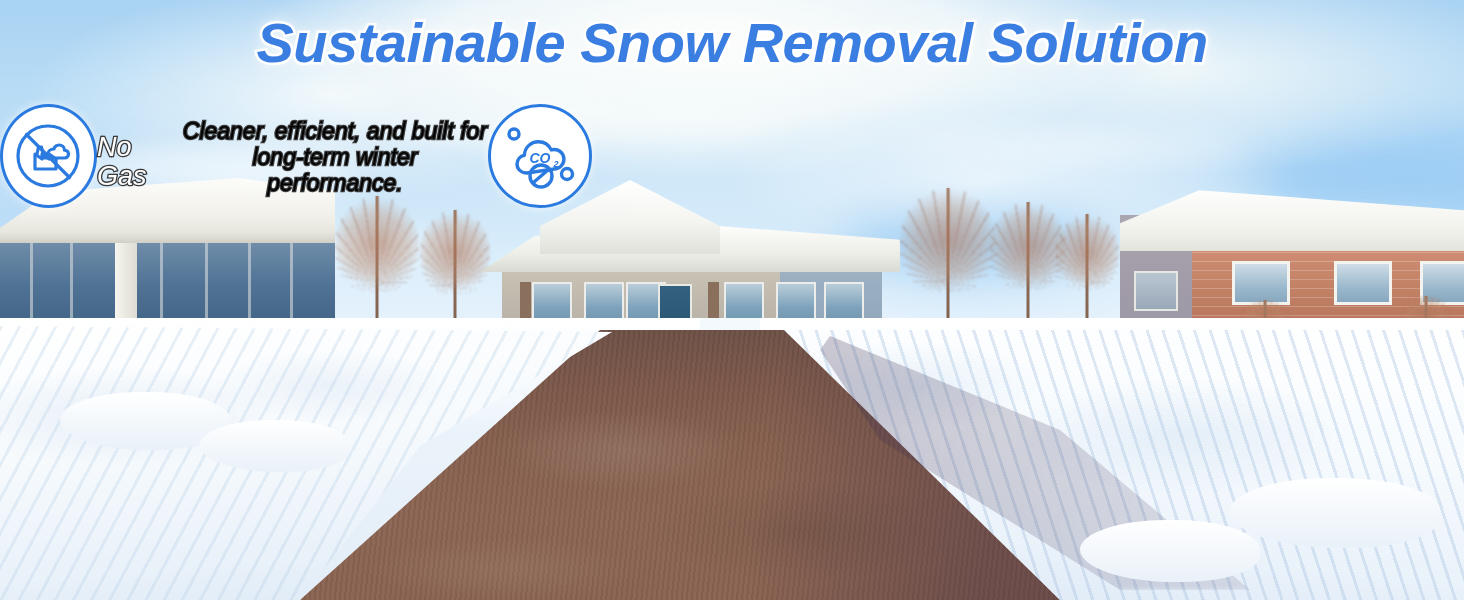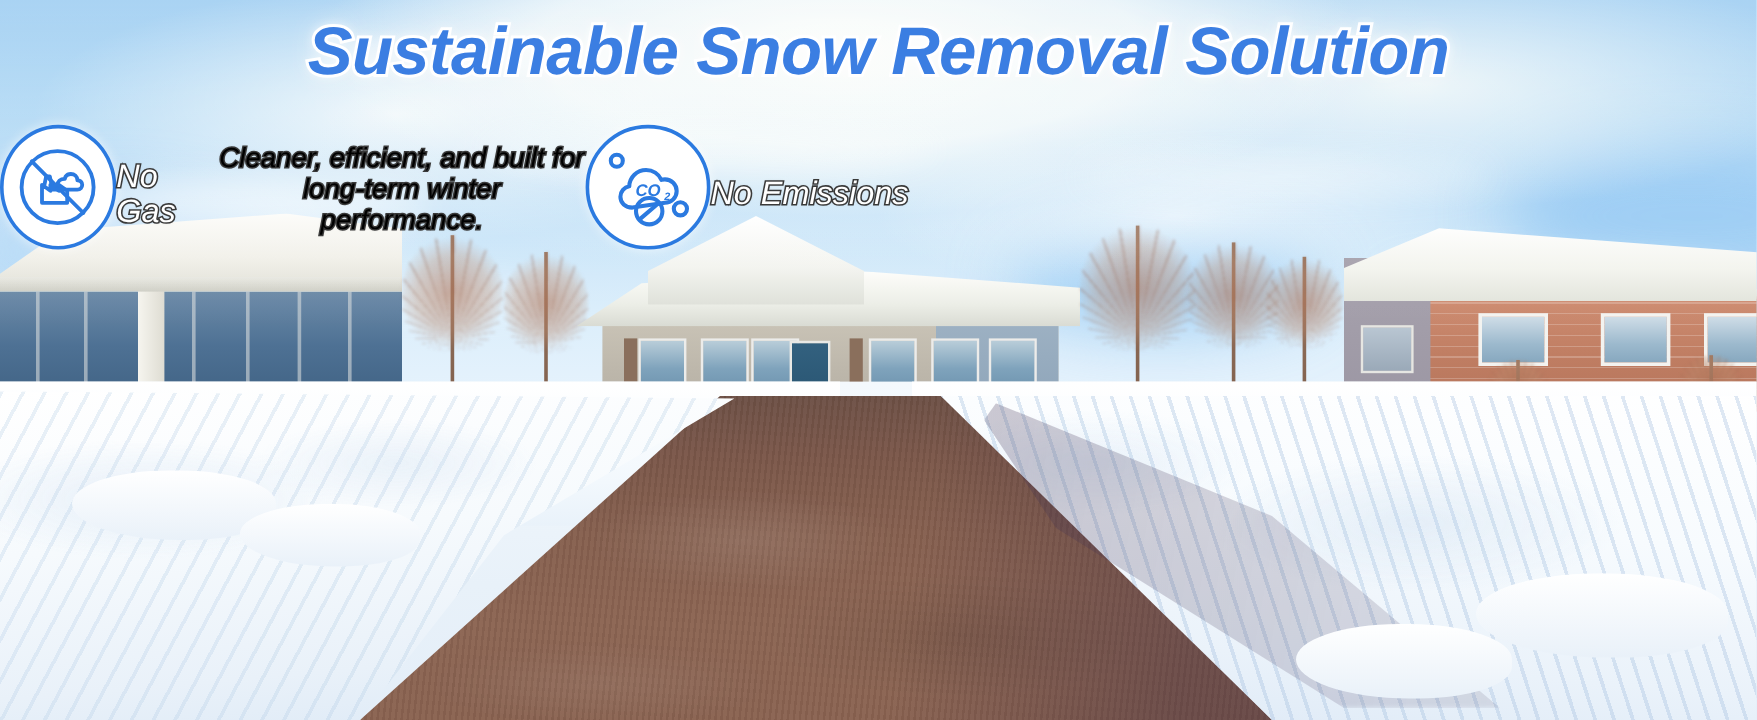--- a/index.html
+++ b/index.html
@@ -456,18 +456,17 @@
               <circle cx="13" cy="14" r="5"></circle>
               <circle cx="66" cy="54" r="5.5"></circle>
               <path d="M26 53 c-6 0 -10 -4 -10 -9 c0 -4.4 3.2 -8 7.4 -8.7 c0.2 -7.6 6.4 -13.6 14 -13.6 c5.6 0 10.5 3.3 12.8 8.2 c0.9 -0.3 1.9 -0.4 2.9 -0.4 c5.4 0 9.8 4.3 9.8 9.7 c0 5.4 -4.4 9.8 -9.8 9.8 z"></path>
               <text x="39" y="43" font-family="Liberation Sans, sans-serif" font-size="14" font-weight="bold" fill="#2b7ae0" stroke="none" text-anchor="middle">CO</text>
               <text x="55" y="47" font-family="Liberation Sans, sans-serif" font-size="9" font-weight="bold" fill="#2b7ae0" stroke="none" text-anchor="middle">2</text>
               <circle cx="40" cy="56" r="11"></circle>
               <line x1="33" y1="62" x2="47" y2="50"></line>
             </svg>
           </span>
         </div>
-        <div class="feat-title">No Emissions</div>
       </div>
 
     </div>
   </div>
 </div>
 
 </body></html>

